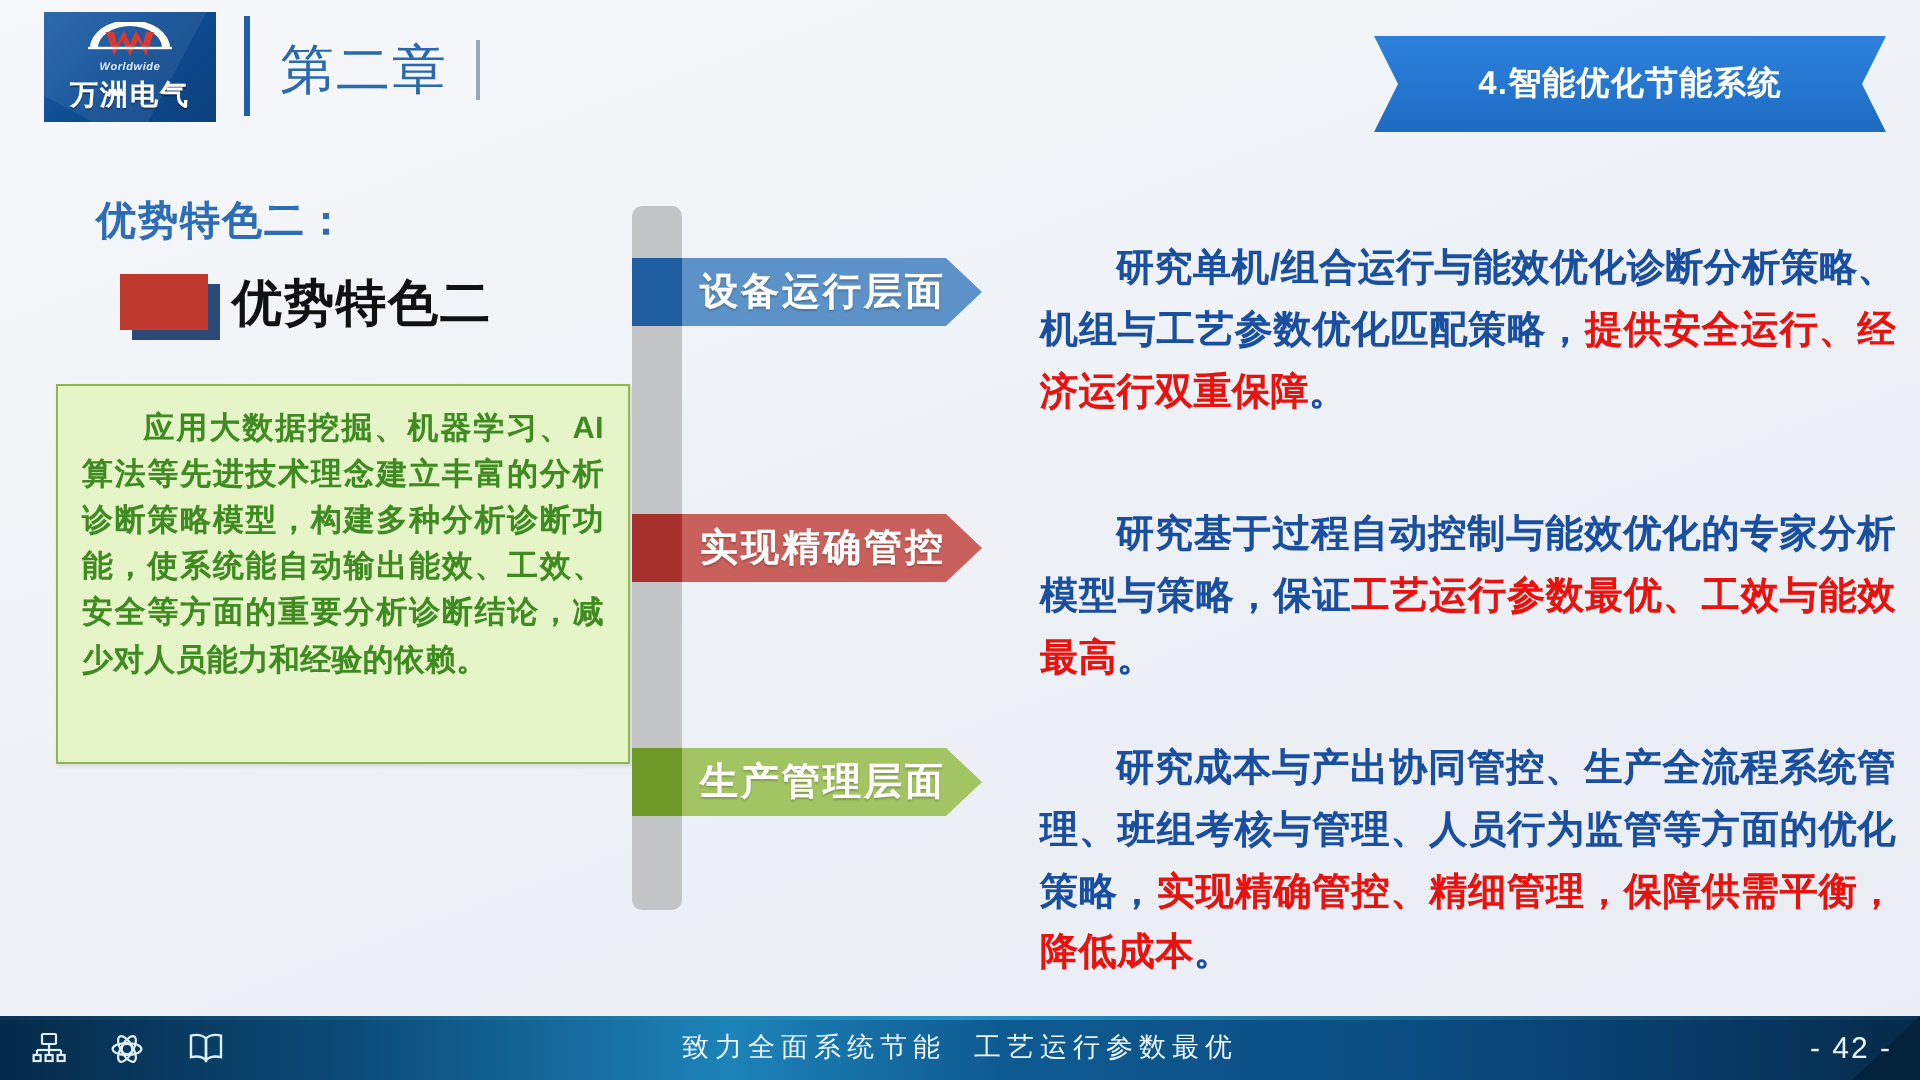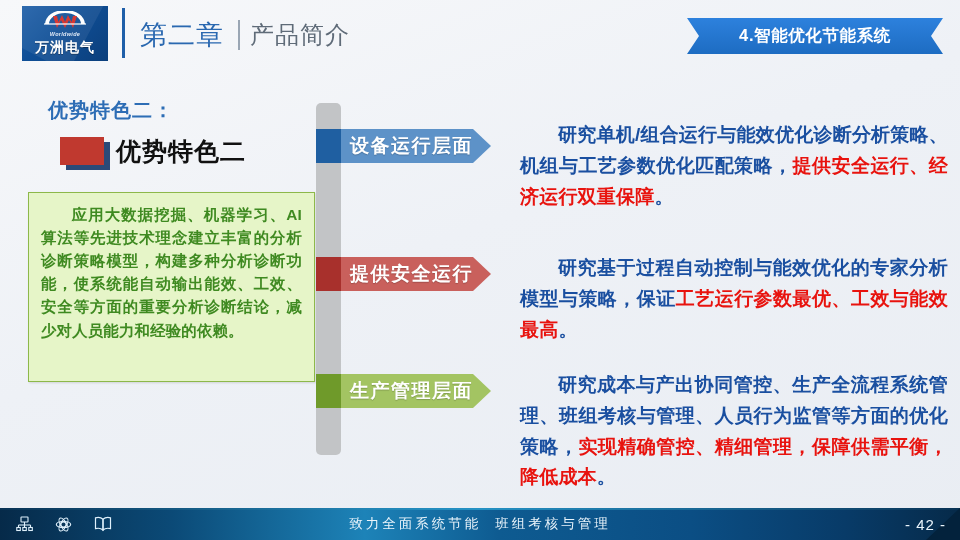--- a/index.html
+++ b/index.html
@@ -55,21 +55,21 @@
     background:#9aa6b4;
   }
   .hdr-title{
     position:absolute;left:250px;top:19px;
     font-size:24px;color:#5f6b78;letter-spacing:1px;
   }
   .ribbon-box{
     position:absolute;right:17px;top:18px;width:256px;height:36px;
   }
   .rb-body{
-    position:absolute;left:0;top:0;width:256px;height:36px;
+    position:absolute;left:0;top:0;width:256px;height:48px;
     background:linear-gradient(180deg,#2d81dd 0%,#1d6cc2 100%);
     display:flex;align-items:center;justify-content:center;
     color:#fff;font-size:16.5px;font-weight:bold;letter-spacing:.6px;
     clip-path:polygon(0 0,100% 0,calc(100% - 12px) 50%,100% 100%,0 100%,12px 50%);
   }
 
   
   .adv-title{
     position:absolute;left:48px;top:97px;
     font-size:20px;font-weight:bold;color:#2d6db5;letter-spacing:1px;
@@ -183,21 +183,20 @@
         <rect x="2" y="12.4" width="42" height="1.2" fill="#ffffff"></rect>
       </svg>
     </div>
     <div class="logo-sub">Worldwide</div>
     <div class="logo-cn">万洲电气</div>
   </div>
 
   <div class="hdr-divider"></div>
   <div class="hdr-chapter">第二章</div>
   <div class="hdr-sep"></div>
-  <div class="hdr-title">产品简介</div>
 
   <div class="ribbon-box">
     <div class="rb-body">4.智能优化节能系统</div>
   </div>
 
   <div class="adv-title">优势特色二：</div>
 
   <div class="bullet-shadow"></div>
   <div class="bullet-sq"></div>
   <div class="bullet-label">优势特色二</div>
@@ -208,21 +207,21 @@
 
   <div class="vbar"></div>
 
   <div class="arrow a-blue" style="left:316px;top:129px;">
     <div class="cap"></div>
     <div class="body">设备运行层面</div>
   </div>
 
   <div class="arrow a-red" style="left:316px;top:257px;">
     <div class="cap"></div>
-    <div class="body">提供安全运行</div>
+    <div class="body">实现精确管控</div>
   </div>
 
   <div class="arrow a-green" style="left:316px;top:374px;">
     <div class="cap"></div>
     <div class="body">生产管理层面</div>
   </div>
 
   <div class="para" style="top:120px;">
     <span class="pd">研究单机/组合运行与能效优化诊断分析策略、机组与工艺参数优化匹配策略，</span><span class="hl">提供安全运行、经济运行双重保障</span><span class="pd">。</span>
   </div>
@@ -261,20 +260,20 @@
       <span>
         <svg width="18" height="16" viewBox="0 0 18 16" fill="none" stroke="#dff0fb" stroke-width="1.2">
           <path d="M9 3.2 C7 1.4 4 1.2 1.5 1.8 L1.5 12.6 C4 12 7 12.2 9 14 Z"></path>
           <path d="M9 3.2 C11 1.4 14 1.2 16.5 1.8 L16.5 12.6 C14 12 11 12.2 9 14 Z"></path>
         </svg>
       </span>
     </div>
 
     <div class="f-text">
       <span>致力全面系统节能</span>
-      <span>班组考核与管理</span>
+      <span>工艺运行参数最优</span>
     </div>
 
     <div class="f-corner"></div>
     <div class="f-page">- 42 -</div>
   </div>
 
 </div>
 
 </body></html>

